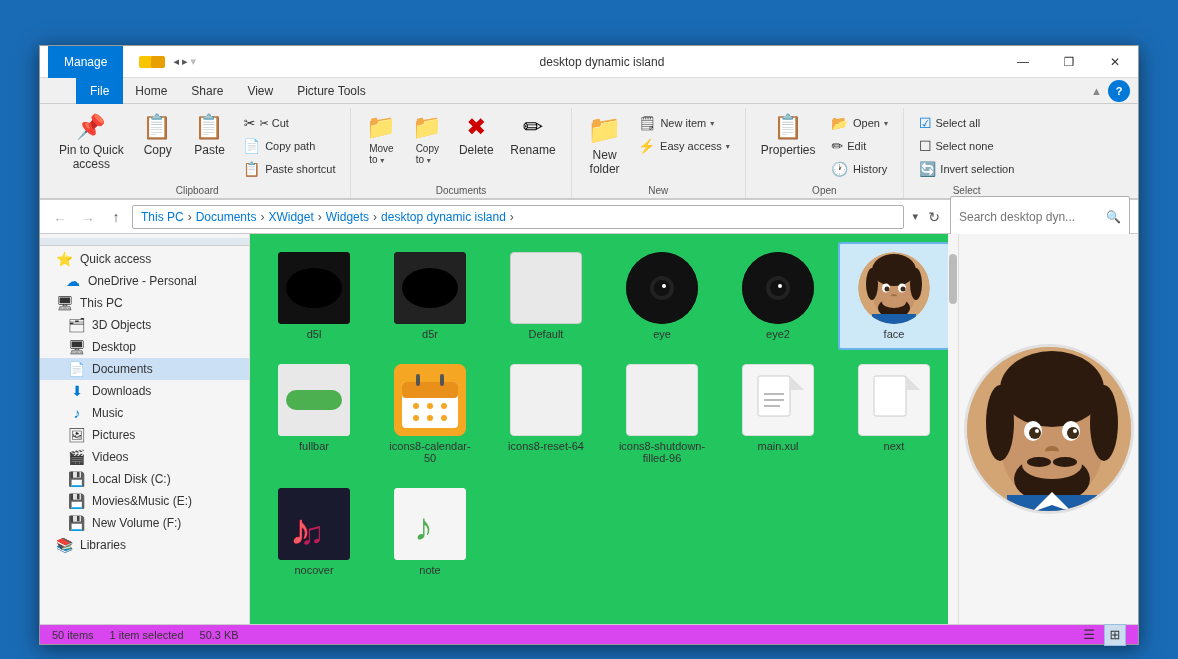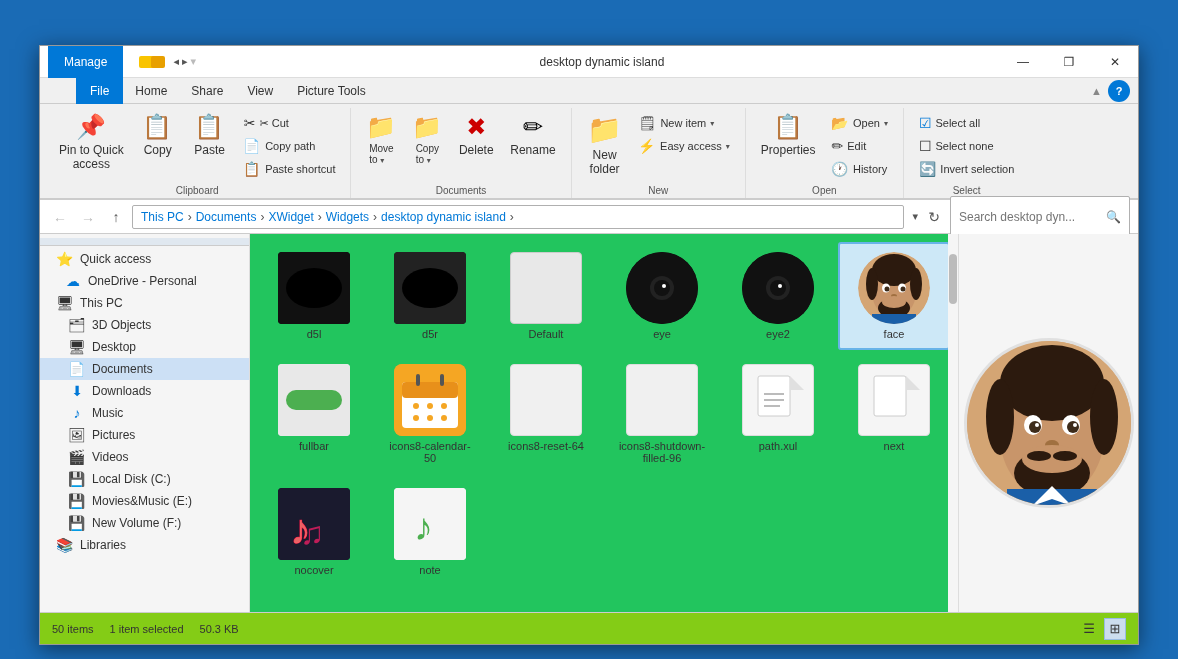--- a/index.html
+++ b/index.html
@@ -65,21 +65,21 @@
     .file-grid { display: grid; grid-template-columns: repeat(auto-fill, minmax(100px, 1fr)); gap: 4px; }
     .file-item { display: flex; flex-direction: column; align-items: center; padding: 8px 4px; cursor: pointer; border: 2px solid transparent; border-radius: 3px; }
     .file-item.selected { background: #cde8f7; border-color: #68b3e8; }
     .file-icon { width: 72px; height: 72px; display: flex; align-items: center; justify-content: center; border-radius: 8px; overflow: hidden; margin-bottom: 4px; }
     .file-name { font-size: 11px; text-align: center; color: #333; word-break: break-word; max-width: 90px; }
 
     
     .preview-pane { width: 180px; background: #f5f5f5; border-left: 1px solid #ddd; display: flex; align-items: center; justify-content: center; }
 
     
-    .status-bar { display: flex; align-items: center; background: #84cc16; border-top: 1px solid #ccc; height: 32px; padding: 0 12px; gap: 16px; font-size: 11px; color: #333; }
+    .status-bar { display: flex; align-items: center; background: #d946ef; border-top: 1px solid #ccc; height: 20px; padding: 0 12px; gap: 16px; font-size: 11px; color: #333; }
     .status-right { margin-left: auto; display: flex; gap: 4px; }
     .view-btn { width: 22px; height: 22px; display: flex; align-items: center; justify-content: center; cursor: pointer; border: 1px solid transparent; font-size: 13px; }
     .view-btn.active { background: #cde; border-color: #99bce3; }
 
     
     .file-area::-webkit-scrollbar { width: 8px; }
     .file-area::-webkit-scrollbar-thumb { background: #bbb; border-radius: 4px; }
     .file-area::-webkit-scrollbar-track { background: #f0f0f0; }
 
     .sidebar::-webkit-scrollbar { width: 8px; }
@@ -491,21 +491,21 @@
           <div class="file-icon" style="background:#f5f5f5;border-radius:4px;border:1px solid #ddd;">
             <svg width="68" height="68" viewBox="0 0 68 68">
               <rect width="68" height="68" fill="#f5f5f5"></rect>
               <rect x="14" y="10" width="32" height="40" rx="2" fill="#fff" stroke="#ccc" stroke-width="1"></rect>
               <polygon points="46,10 60,24 46,24" fill="#e0e0e0"></polygon>
               <line x1="20" y1="28" x2="40" y2="28" stroke="#bbb" stroke-width="2"></line>
               <line x1="20" y1="34" x2="40" y2="34" stroke="#bbb" stroke-width="2"></line>
               <line x1="20" y1="40" x2="36" y2="40" stroke="#bbb" stroke-width="2"></line>
             </svg>
           </div>
-          <span class="file-name">path.xul</span>
+          <span class="file-name">main.xul</span>
         </div>
 
         <div class="file-item">
           <div class="file-icon" style="background:#f5f5f5;border-radius:4px;border:1px solid #ddd;">
             <svg width="68" height="68" viewBox="0 0 68 68">
               <rect width="68" height="68" fill="#f5f5f5"></rect>
               <rect x="14" y="10" width="32" height="40" rx="2" fill="#fff" stroke="#ccc" stroke-width="1"></rect>
               <polygon points="46,10 60,24 46,24" fill="#e0e0e0"></polygon>
             </svg>
           </div>

